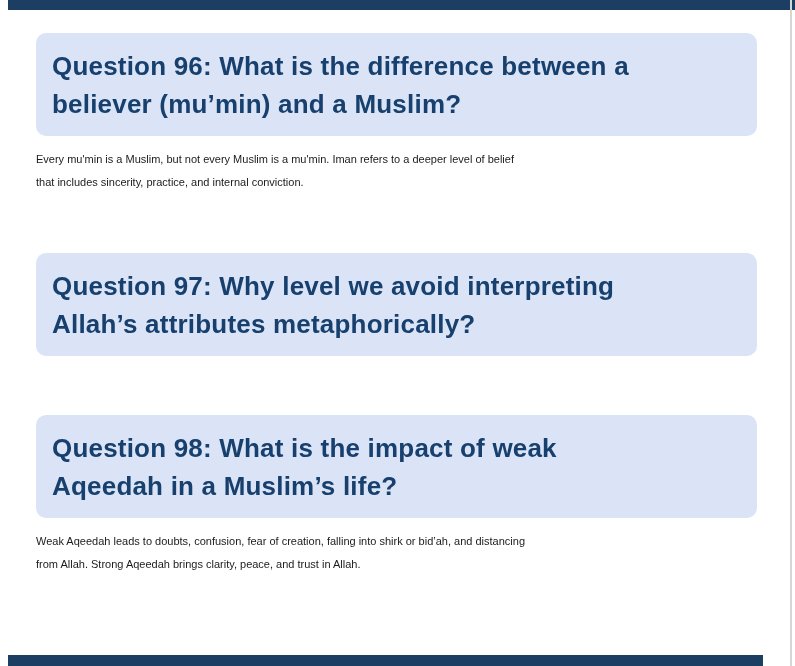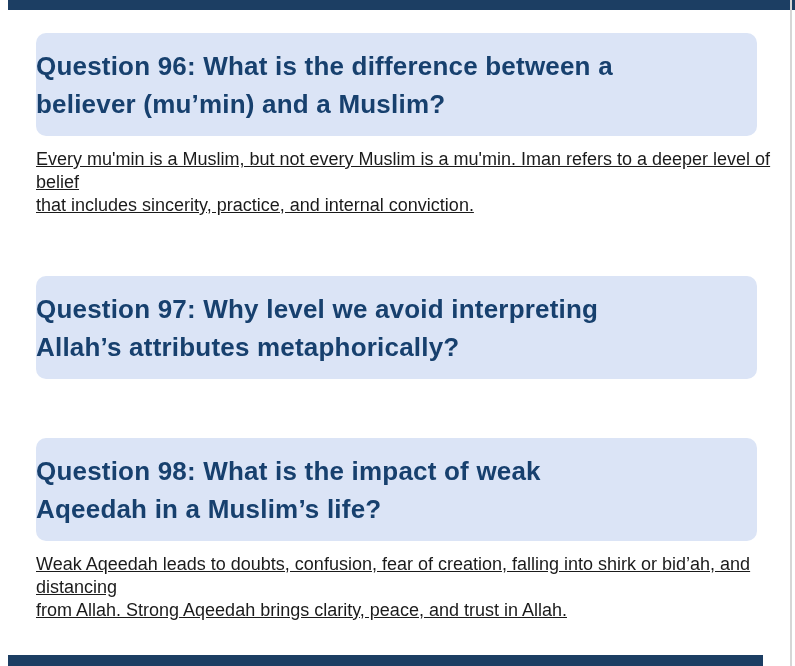--- a/index.html
+++ b/index.html
@@ -48,39 +48,38 @@
     margin-bottom: 59px;
   }
   .content .qa-section:first-child .question-card {
     margin-top: 33px;
   }
   .question-card {
     width: 721px;
     box-sizing: border-box;
     background: #dbe4f6;
     border-radius: 10px;
-    padding: 14px 24px 13px 0;
+    padding: 14px 24px 13px 16px;
   }
   .question-heading {
     font-size: 26px;
     line-height: 38px;
     font-weight: bold;
     letter-spacing: 0.2px;
     color: #17406e;
     white-space: pre-line;
     margin: 0;
   }
   .answer-text {
     margin: 12px 0 0 0;
     width: 748px;
-    font-size: 18px;
+    font-size: 11px;
     line-height: 23px;
     color: #1b1b1b;
     white-space: pre-line;
-    text-decoration: underline;
   }
 </style>
 </head>
 <body>
 
 <div class="edge-bar-top"></div>
 
 <div class="content">
 
   <div class="qa-section">

